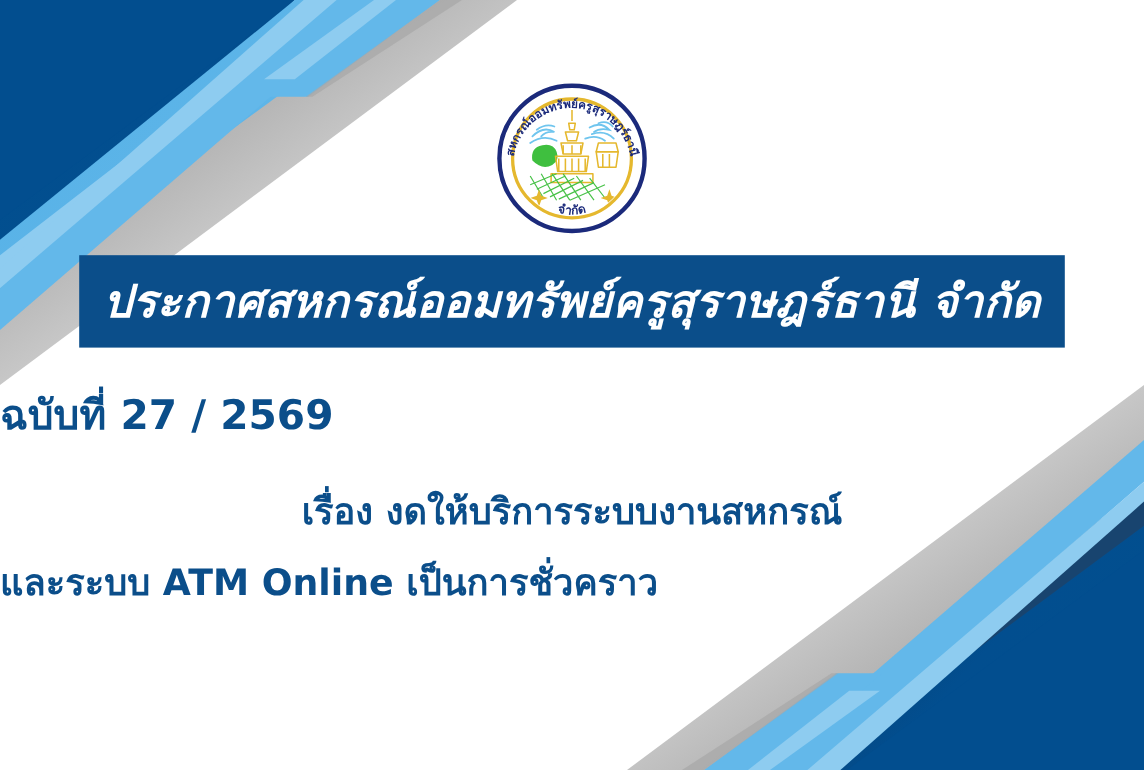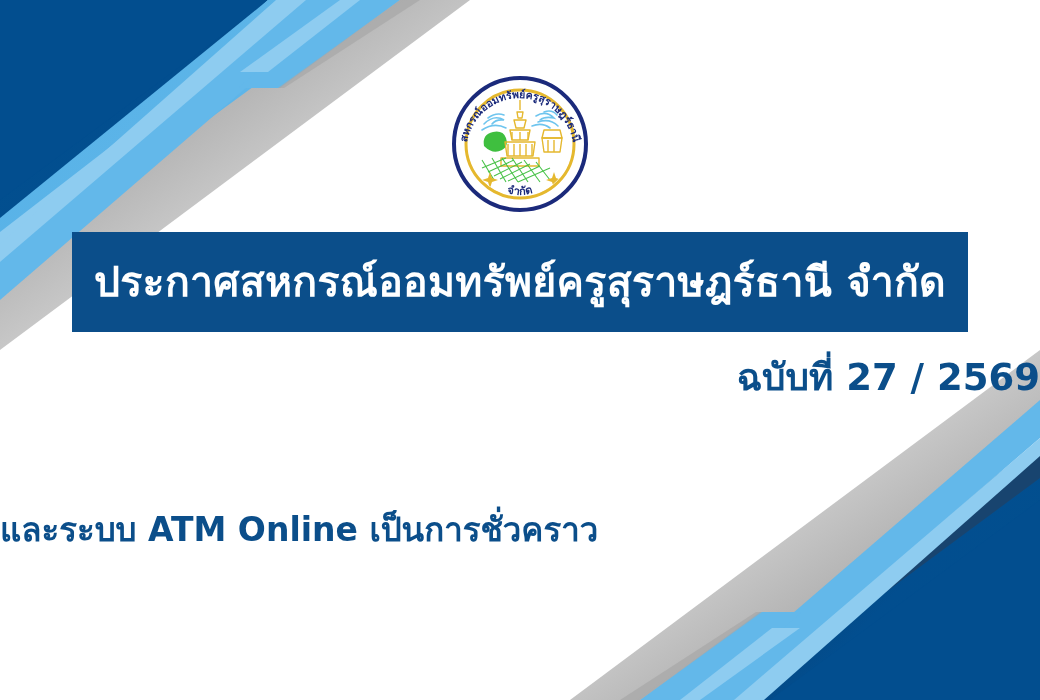--- a/index.html
+++ b/index.html
@@ -36,42 +36,43 @@
     height: 144px;
   }
   .logo-wrap svg { display: block; width: 144px; height: 144px; }
 
   
   .title-banner {
     position: absolute;
     left: 72px;
     top: 232px;
     width: 896px;
-    height: 100px;
+    height: 84px;
     background: #0B4E8A;
     display: flex;
     align-items: center;
     justify-content: center;
+    font-style: italic;
   }
   .title-banner .title-text {
     color: #ffffff;
     font-size: 41px;
     font-weight: 700;
     letter-spacing: 0.3px;
     line-height: 1;
     white-space: nowrap;
   }
 
   
   .issue-line {
     position: absolute;
     left: 0;
     top: 358px;
     width: 1040px;
-    text-align: right;
+    text-align: left;
     color: #0B4E8A;
     font-size: 37px;
     font-weight: 700;
     line-height: 1.1;
   }
   .subject-line {
     position: absolute;
     left: 0;
     top: 447px;
     width: 1040px;
@@ -289,16 +290,17 @@
       </text>
     </svg>
   </div>
 
   <div class="title-banner">
     <div class="title-text">ประกาศสหกรณ์ออมทรัพย์ครูสุราษฎร์ธานี จำกัด</div>
   </div>
 
   <div class="issue-line">ฉบับที่ 27 / 2569</div>
 
+  <div class="subject-line">เรื่อง งดให้บริการระบบงานสหกรณ์</div>
 
   <div class="subject-line2">และระบบ ATM Online เป็นการชั่วคราว</div>
 
 </div>
 
 </body></html>

